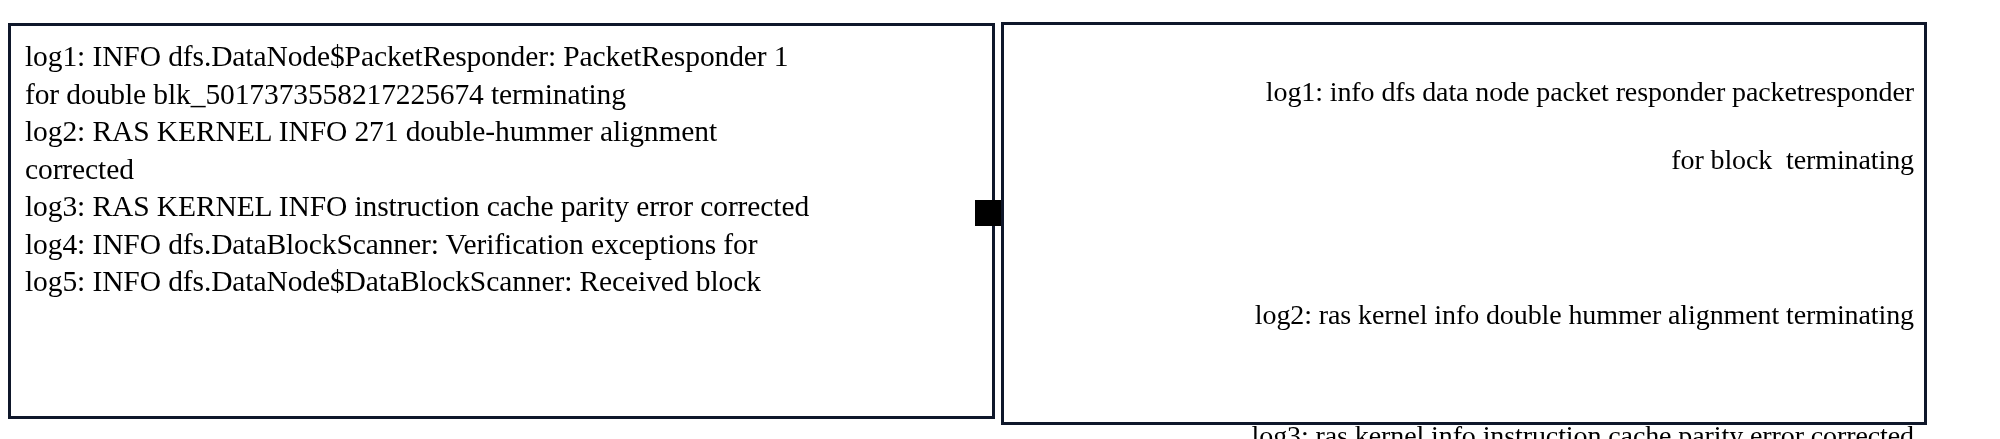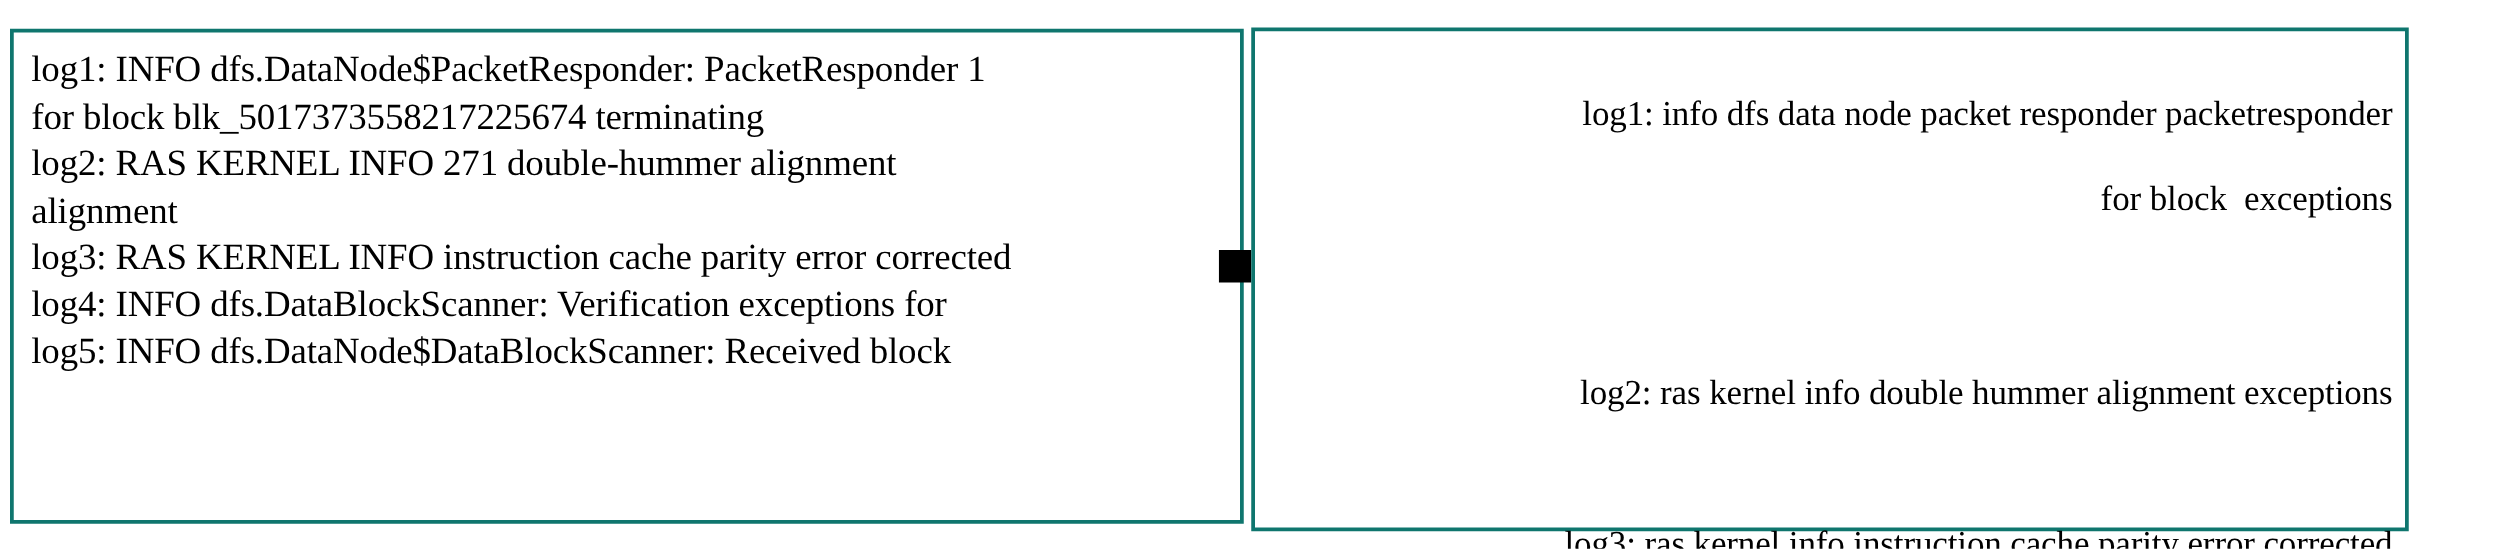--- a/index.html
+++ b/index.html
@@ -23,21 +23,21 @@
     left: 0;
     width: 2000px;
     height: 439px;
   }
 
   
   .panel {
     position: absolute;
     box-sizing: border-box;
     background: #ffffff;
-    border: 3px solid #0f766e;
+    border: 3px solid #0f172a;
   }
 
   .panel-raw {
     left: 8px;
     top: 23px;
     width: 987px;
     height: 396px;
     padding: 12px 10px 10px 14px;
   }
 
@@ -85,41 +85,41 @@
     height: 70px;
   }
 </style>
 </head>
 <body>
 
 <div class="canvas">
 
   <div class="panel panel-raw">
     <div class="raw-line">log1: INFO dfs.DataNode$PacketResponder: PacketResponder 1</div>
-    <div class="raw-line">for block blk_5017373558217225674 terminating</div>
+    <div class="raw-line">for double blk_5017373558217225674 terminating</div>
     <div class="raw-line">log2: RAS KERNEL INFO 271 double-hummer alignment</div>
-    <div class="raw-line">alignment</div>
+    <div class="raw-line">corrected</div>
     <div class="raw-line">log3: RAS KERNEL INFO instruction cache parity error corrected</div>
     <div class="raw-line">log4: INFO dfs.DataBlockScanner: Verification exceptions for</div>
     <div class="raw-line">log5: INFO dfs.DataNode$DataBlockScanner: Received block</div>
   </div>
 
   <div class="arrow-wrap">
     <svg viewBox="0 0 100 70" xmlns="http://www.w3.org/2000/svg" aria-hidden="true">
       <polygon points="0,22 62,22 62,4 100,35 62,66 62,48 0,48" fill="#000000"></polygon>
     </svg>
   </div>
 
   <div class="panel panel-clean">
     <div class="clean-line">
       <span>log1: info dfs data node packet responder packetresponder</span>
-      <span class="cont"> for block  exceptions</span>
+      <span class="cont"> for block  terminating</span>
     </div>
     <div class="clean-line">
-      <span>log2: ras kernel info double hummer alignment exceptions</span>
+      <span>log2: ras kernel info double hummer alignment terminating</span>
     </div>
     <div class="clean-line">
       <span>log3: ras kernel info instruction cache parity error corrected</span>
     </div>
 
   </div>
 
 </div>
 
 </body></html>

